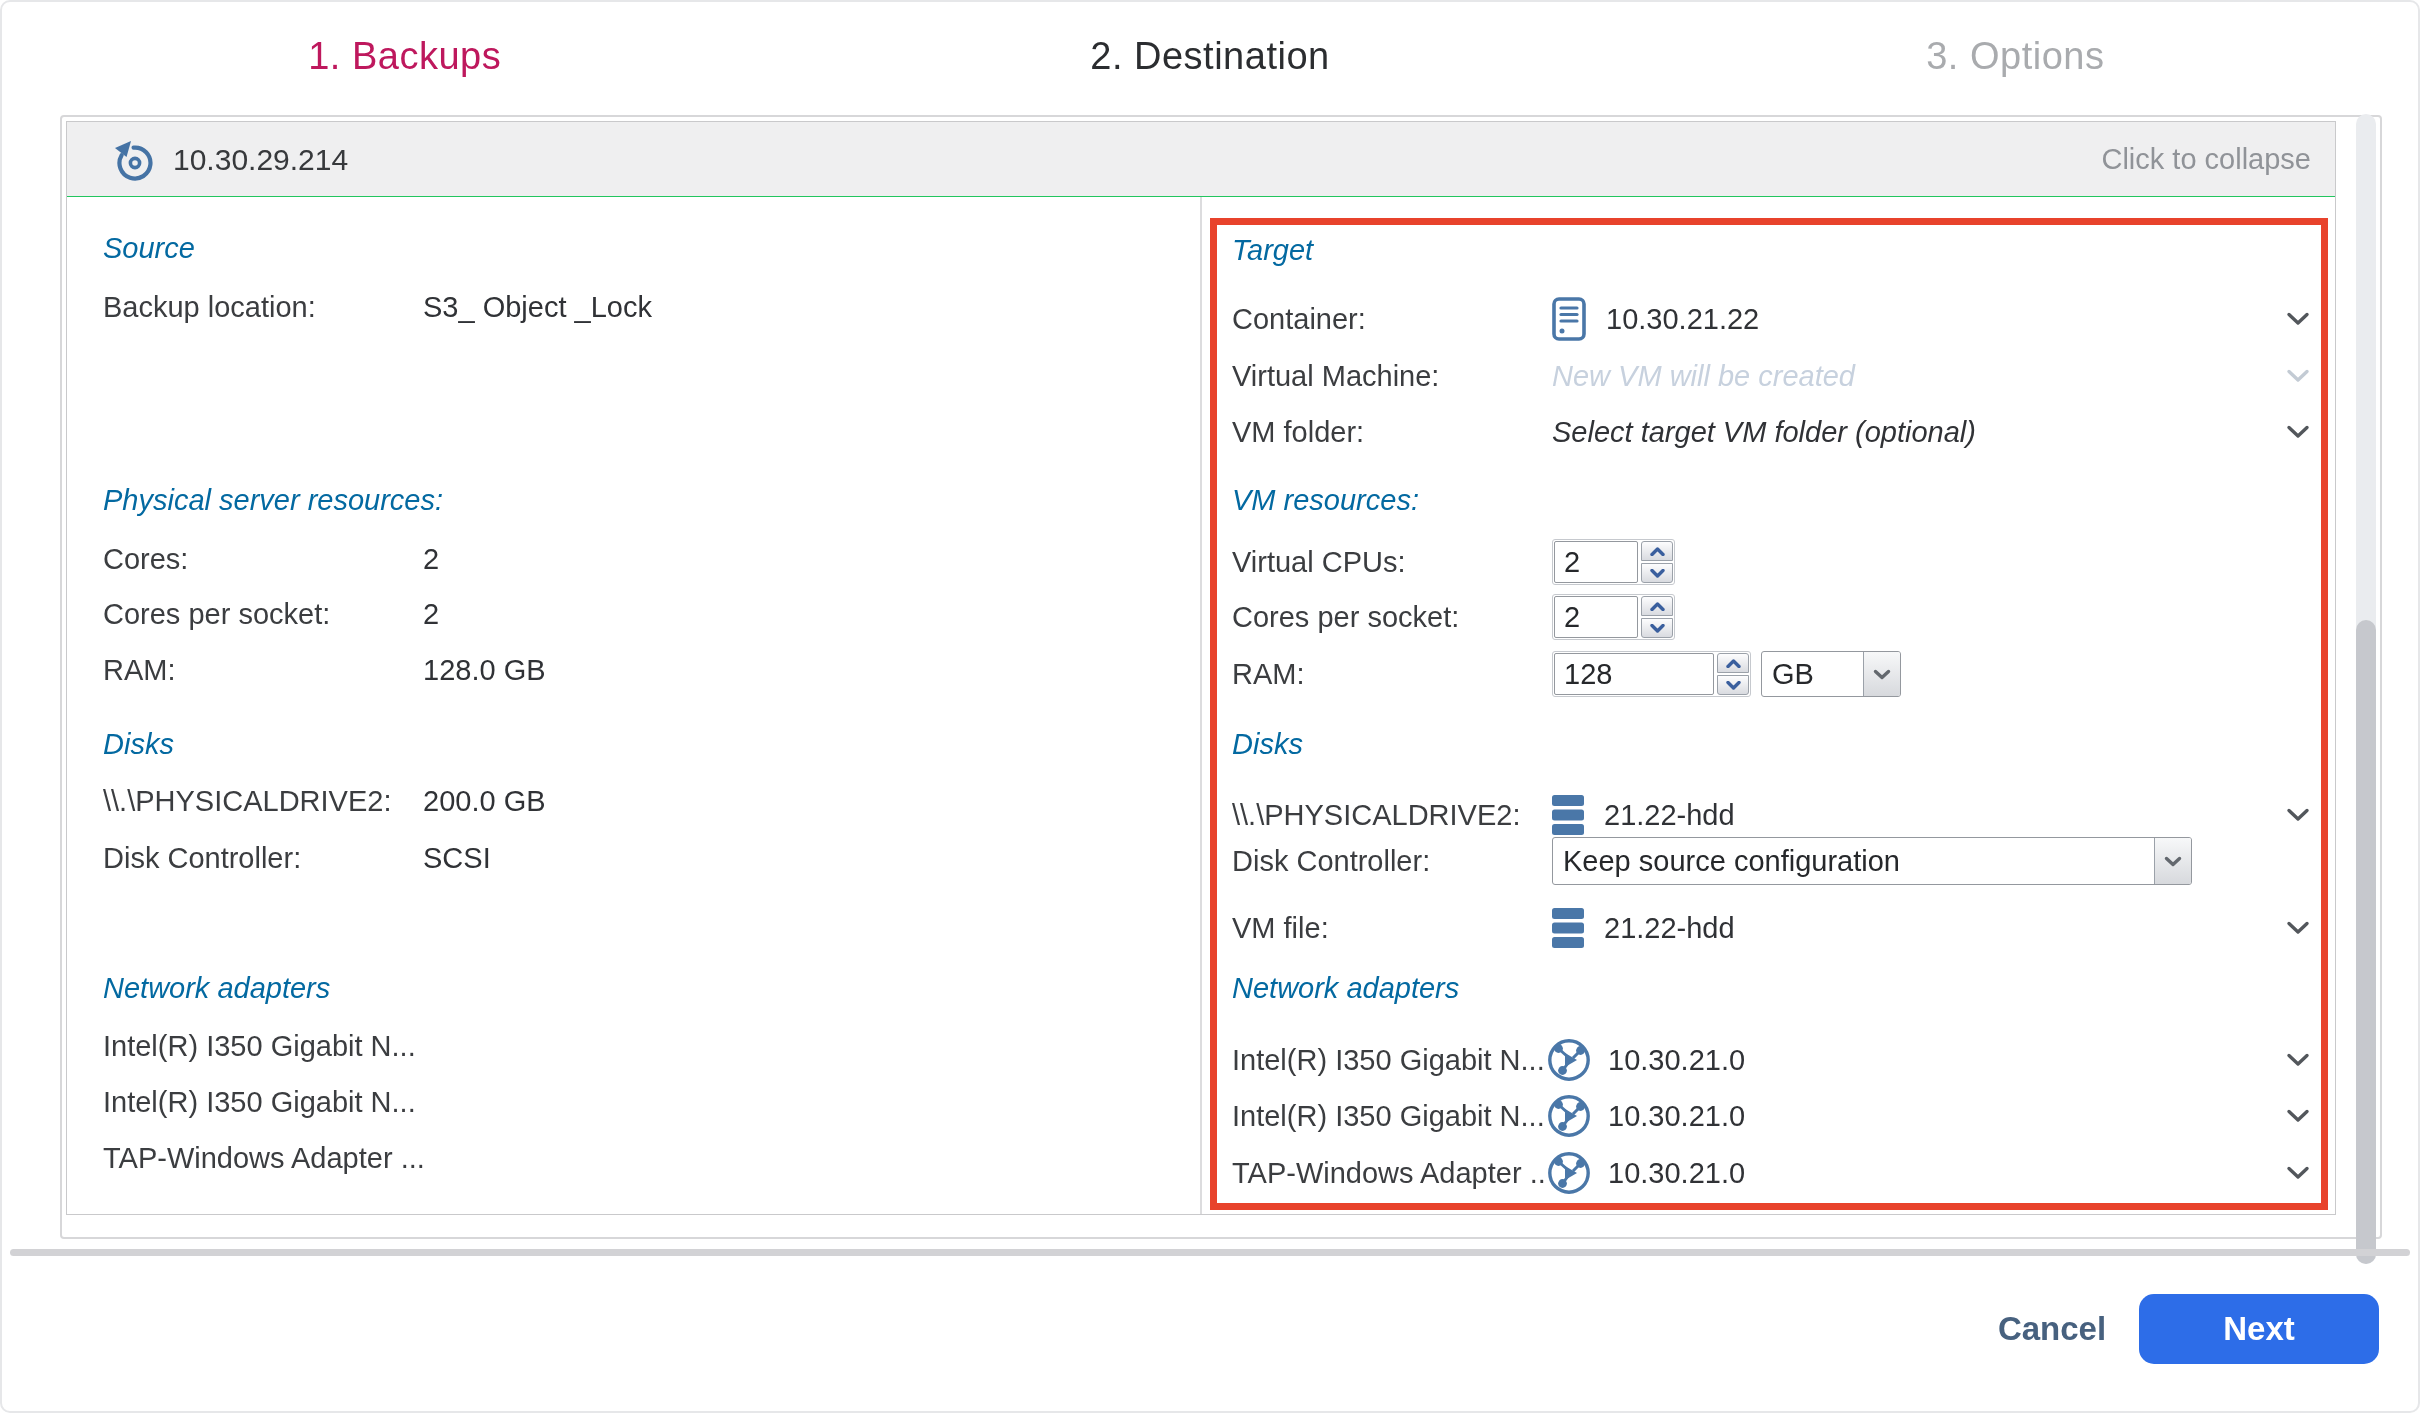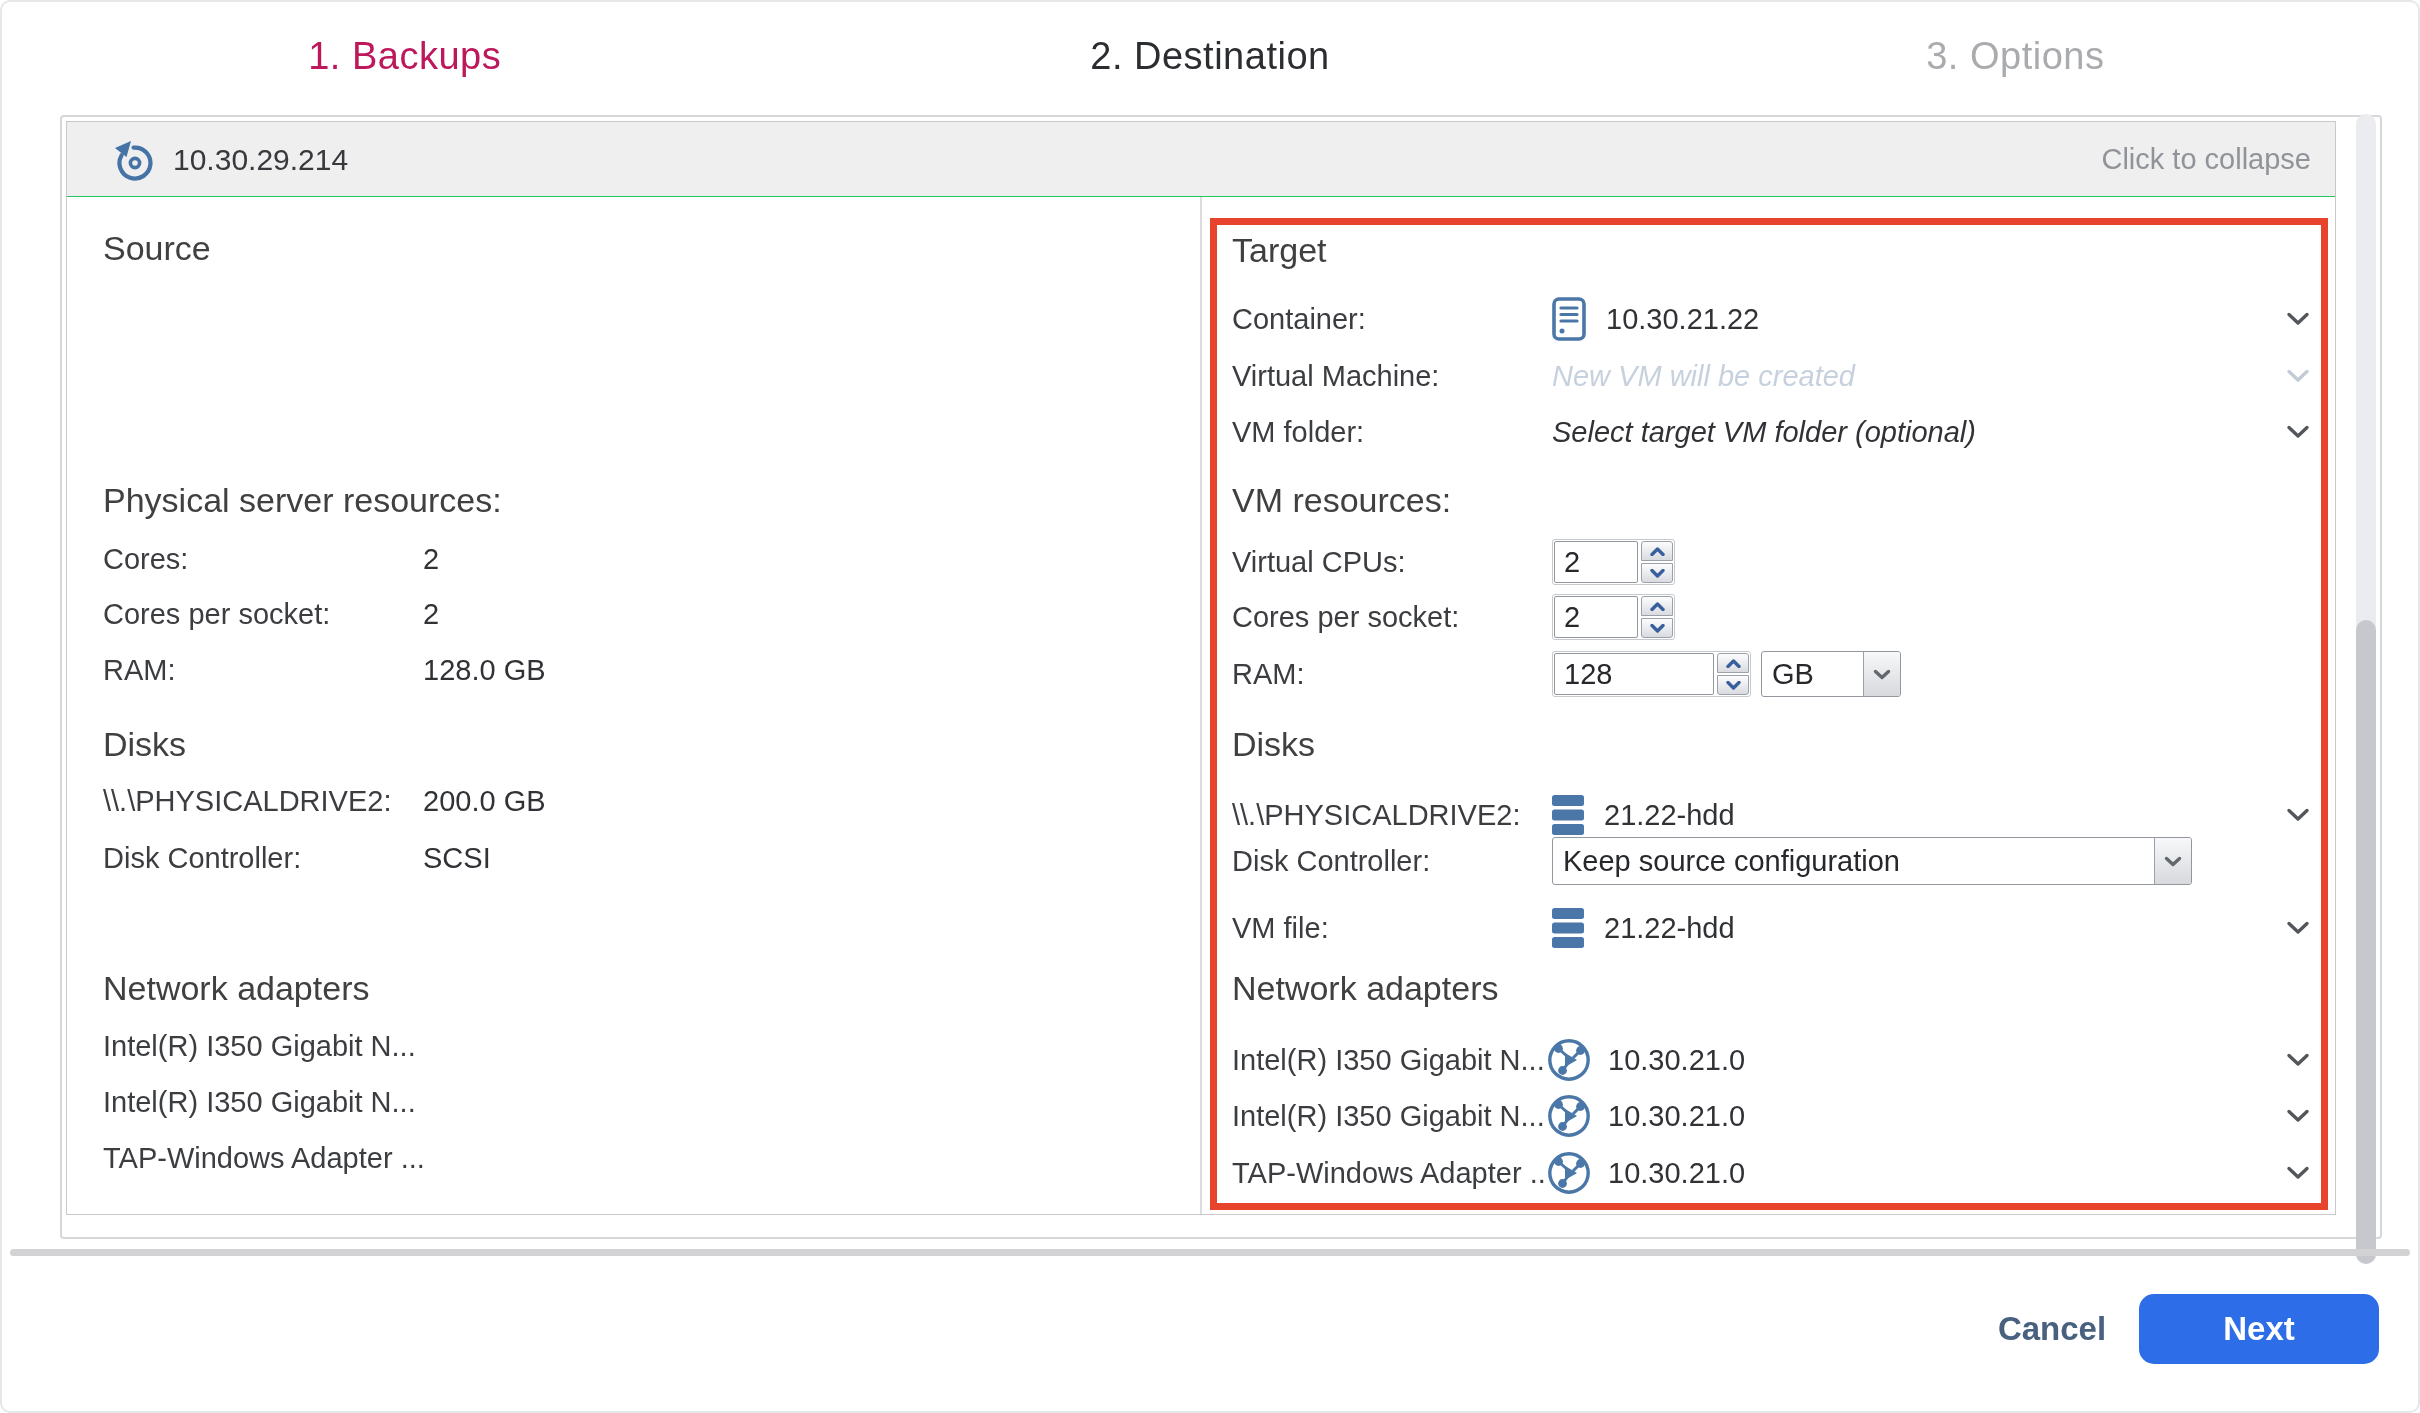--- a/index.html
+++ b/index.html
@@ -21,21 +21,21 @@
   .host-ip{position:absolute;left:106px;top:0;height:75px;display:flex;align-items:center;font-size:30px;color:#37393c;}
   .collapse-hint{position:absolute;right:24px;top:0;height:75px;display:flex;align-items:center;font-size:29px;color:#909398;}
 
   .col{position:absolute;top:75px;bottom:0;}
   .col.left{left:0;width:1133px;}
   .col.right{left:1135px;right:0;}
   .vdivider{position:absolute;top:75px;bottom:0;left:1133px;width:2px;background:#dcdcde;}
 
   .highlight{position:absolute;left:8px;top:21px;width:1118px;height:992px;border:7px solid #e8432c;box-sizing:border-box;pointer-events:none;z-index:5;}
 
-  .sect{position:absolute;height:34px;line-height:34px;font-size:34px;color:#404040;white-space:nowrap;}
+  .sect{position:absolute;height:34px;line-height:34px;font-size:29px;color:#0369a1;white-space:nowrap;font-style:italic;}
   .col.left .sect{left:36px;}
   .col.right .sect{left:30px;}
 
   .row{position:absolute;left:0;right:0;height:48px;}
   .row>*{position:absolute;top:50%;transform:translateY(-50%);}
   .lblL{left:36px;font-size:29px;color:#3b3d40;white-space:nowrap;}
   .valL{left:356px;font-size:29px;color:#303236;white-space:nowrap;}
   .lblR{left:30px;font-size:29px;color:#3b3d40;white-space:nowrap;max-width:316px;overflow:hidden;}
   .ctrl{left:350px;display:flex;align-items:center;gap:20px;}
   .valR{font-size:29px;color:#303236;white-space:nowrap;}
@@ -90,20 +90,24 @@
             <circle cx="22" cy="25" r="4.6" fill="none" stroke="#4573a5" stroke-width="3.6"></circle>
           </svg>
         </span>
         <span class="host-ip">10.30.29.214</span>
         <span class="collapse-hint">Click to collapse</span>
       </header>
 
       <div class="col left">
         <div class="sect" style="top:34px">Source</div>
 
+        <div class="row" style="top:86px">
+          <span class="lblL">Backup location:</span>
+          <span class="valL">S3_ Object _Lock</span>
+        </div>
 
         <div class="sect" style="top:286px">Physical server resources:</div>
 
         <div class="row" style="top:338px">
           <span class="lblL">Cores:</span>
           <span class="valL">2</span>
         </div>
         <div class="row" style="top:393px">
           <span class="lblL">Cores per socket:</span>
           <span class="valL">2</span>

